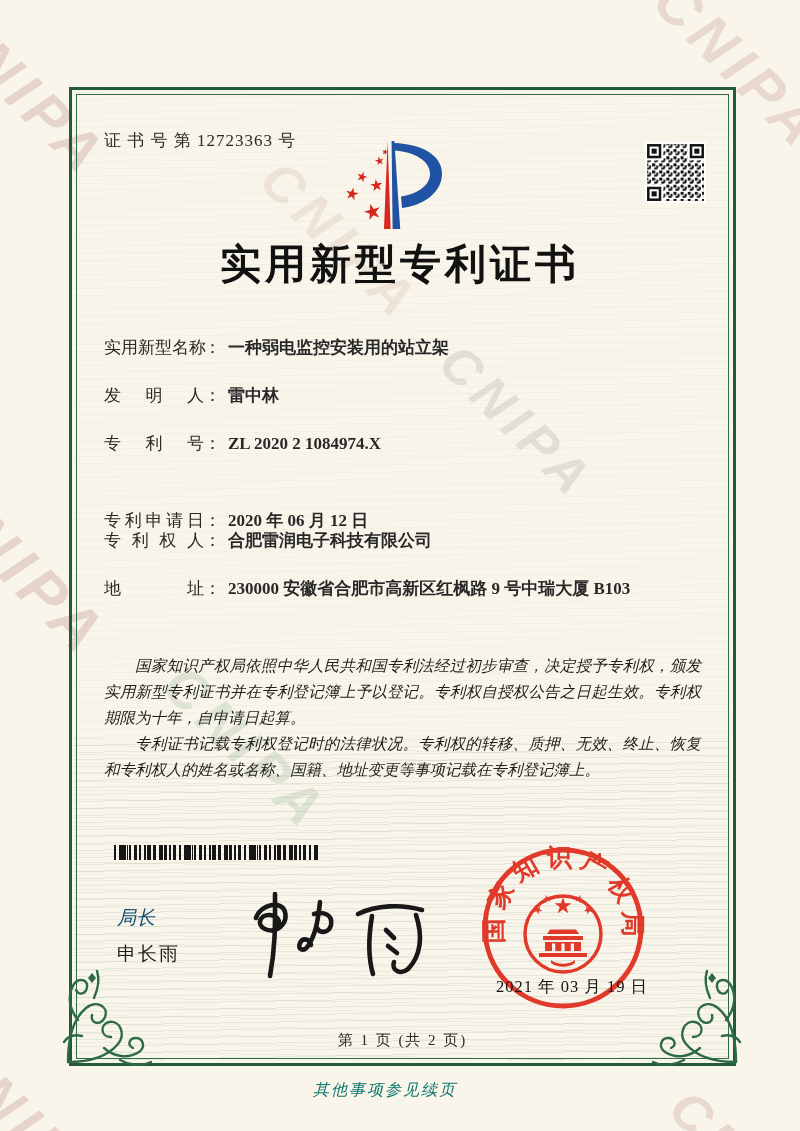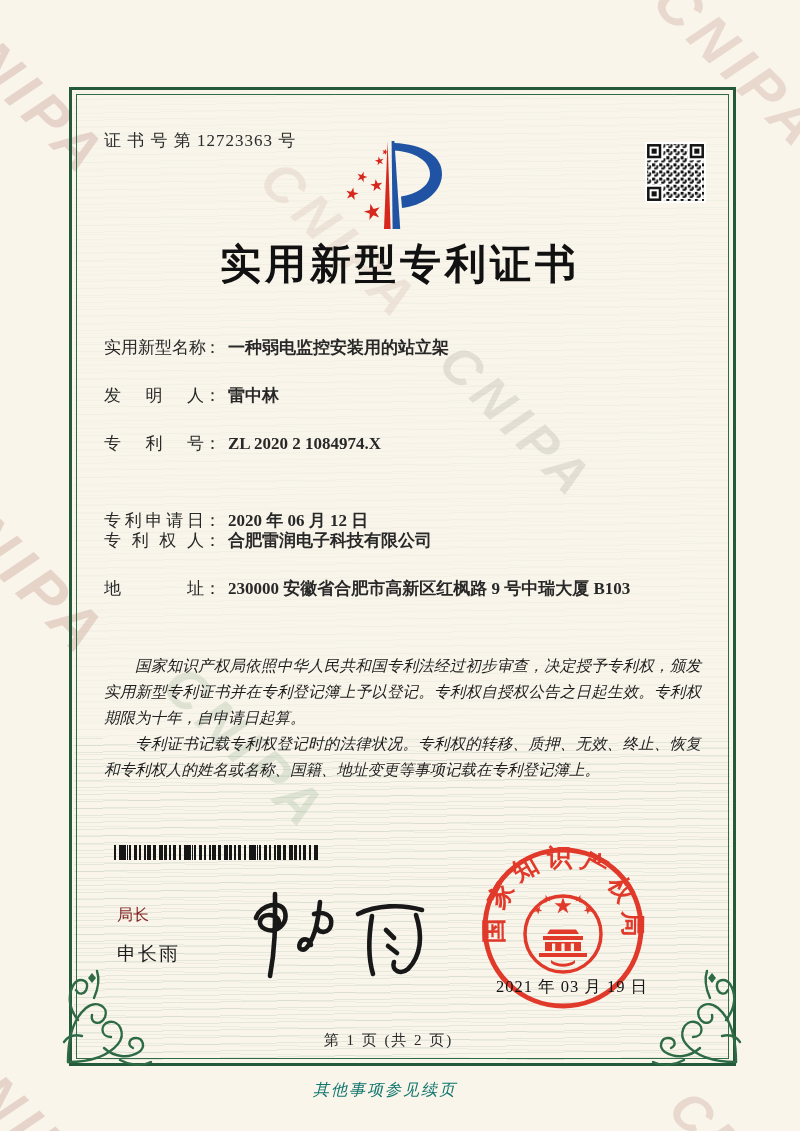--- a/index.html
+++ b/index.html
@@ -46,27 +46,27 @@
   .grant2{position:absolute; left:408px; top:0; font-size:17px; white-space:nowrap;}
   .glabel{display:inline-block; width:86px; text-align:justify; text-align-last:justify;}
   .bodytext{position:absolute; left:104px; top:653px; width:597px;
     font-size:15.5px; line-height:26px; text-align:justify; font-style:italic; color:#1d1d1d;}
   .bodytext p{margin:0; text-indent:2em;}
   .barcode{position:absolute; left:114px; top:845px; width:204px; height:15px;
     background-image:
       repeating-linear-gradient(90deg,#161616 0 2px, rgba(0,0,0,0) 2px 5px),
       repeating-linear-gradient(90deg,#161616 0 1px, rgba(0,0,0,0) 1px 7px, #161616 7px 10px, rgba(0,0,0,0) 10px 13px);
   }
-  .officer-title{position:absolute; left:117px; top:905px; font-size:16px; color:#7f1d1d;}
+  .officer-title{position:absolute; left:117px; top:905px; font-size:19px; color:#0c4a6e;font-style:italic;}
   .officer-name{position:absolute; left:117px; top:941px; font-size:19px; color:#1c1c1c; letter-spacing:2px;}
   .signature{position:absolute; left:230px; top:884px; width:218px; height:104px;}
   .seal{position:absolute; left:477px; top:842px; width:172px; height:172px; opacity:.93; mix-blend-mode:multiply;}
   .seal-date{position:absolute; left:492px; top:976px; width:160px; text-align:center;
     font-size:16.5px; color:#141414; letter-spacing:1px; z-index:3; white-space:nowrap;}
-  .pageinfo{position:absolute; left:55px; width:667px; top:1031px; text-align:center;
+  .pageinfo{position:absolute; left:69px; width:667px; top:1031px; text-align:center;
     font-size:15px; color:#2a2a2a; letter-spacing:2px;}
   .note{position:absolute; left:0; right:30px; top:1080px; text-align:center;
     font-size:16px; font-style:italic; color:#0f766e; letter-spacing:2px;}
 </style>
 </head>
 <body>
 
 <div class="page">
 
   <div class="guilloche hi"></div>

